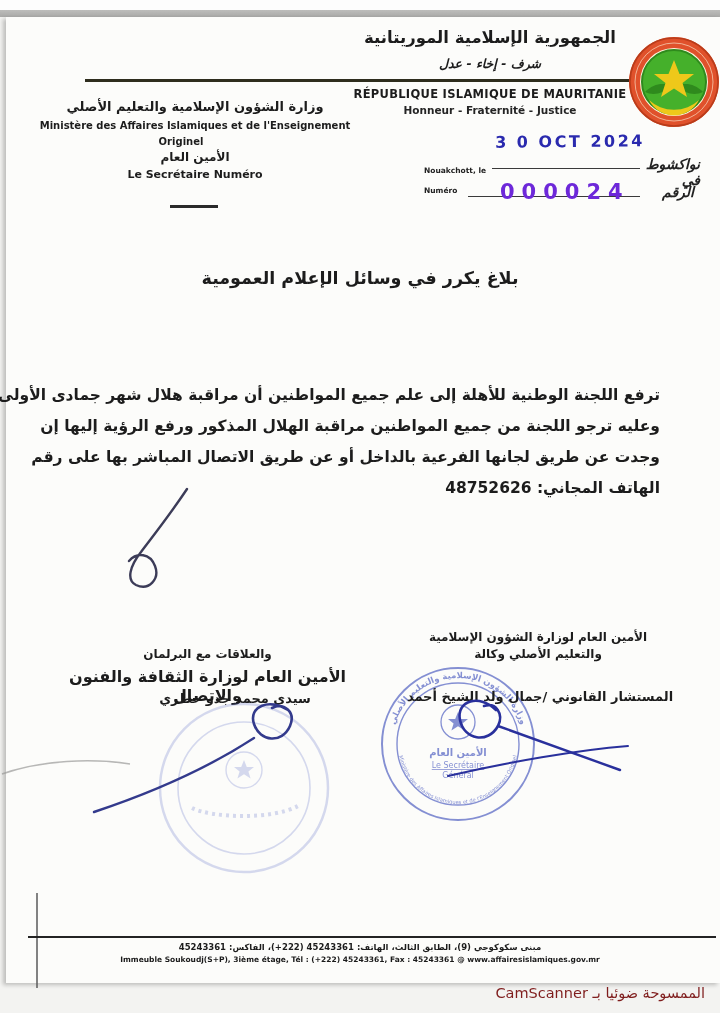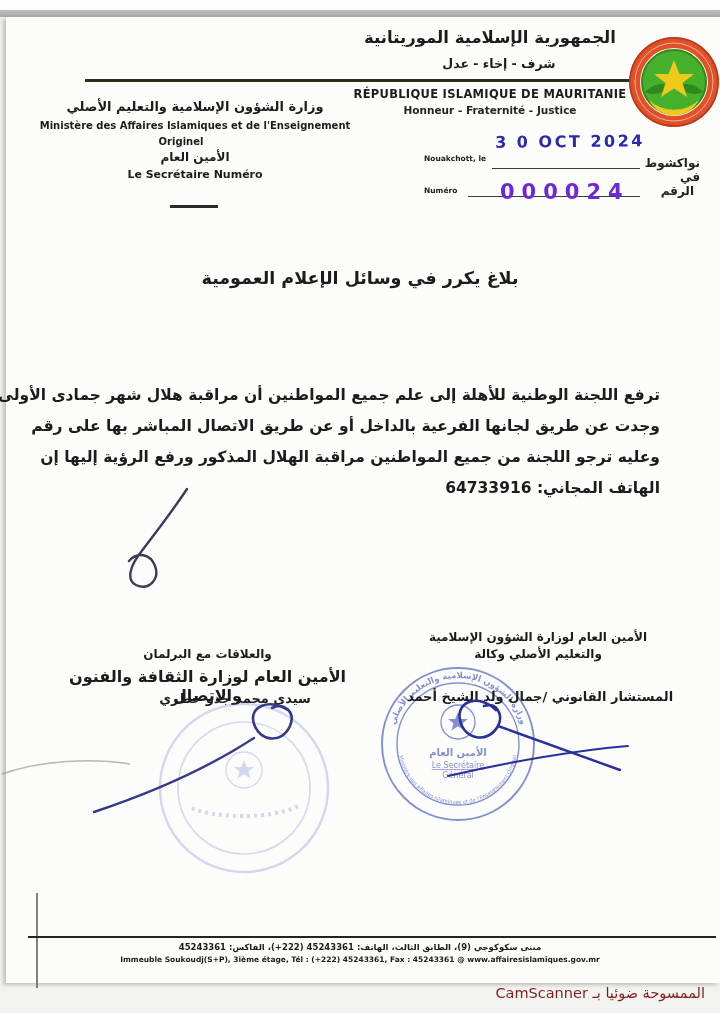--- a/index.html
+++ b/index.html
@@ -16,37 +16,37 @@
   
   .paper{
     left:6px;top:17px;width:714px;height:966px;background:#fcfcfa;
     box-shadow:-3px 2px 4px rgba(0,0,0,.22);
   }
   .ar{direction:rtl;}
   .c{text-align:center;}
   .b{font-weight:700;}
 
   .country-ar{left:350px;top:28px;width:280px;font-size:16.5px;letter-spacing:.5px;}
-  .motto-ar{left:359px;top:56px;width:280px;font-size:12.5px;}
+  .motto-ar{left:350px;top:56px;width:280px;font-size:12.5px;font-style:italic;}
   .header-line{left:85px;top:79px;width:548px;height:3px;background:#2e2d1d;}
 
   .republique{left:320px;top:87px;width:340px;font-size:11.5px;letter-spacing:.3px;}
   .honneur{left:320px;top:104px;width:340px;font-size:10.5px;color:#242424;}
 
   .min-ar{left:40px;top:99px;width:310px;font-size:13px;}
   .min-fr1{left:30px;top:120px;width:330px;font-size:10px;}
   .min-fr2{left:16px;top:136px;width:330px;font-size:10px;}
   .min-off-ar{left:30px;top:150px;width:330px;font-size:12px;}
   .min-off-fr{left:30px;top:168px;width:330px;font-size:11px;}
   .min-dash{left:170px;top:205px;width:48px;height:2.5px;background:#2a2a2a;}
 
   .date-stamp{left:470px;top:132px;width:200px;font-size:16px;letter-spacing:2.5px;
     color:#2a2aae;transform:rotate(-.6deg);}
   .row-label-fr{font-size:7.5px;color:#222;}
-  .row-label-ar{font-size:12px;color:#222;}
+  .row-label-ar{font-size:14px;color:#222;font-style:italic;}
   .ref-line{height:1.2px;background:#3a3a3a;}
   .num-stamp{left:500px;top:180px;width:200px;font-size:21px;letter-spacing:7px;color:#6d28d9;}
 
   .doc-title{left:100px;top:268px;width:520px;font-size:17.5px;letter-spacing:.3px;}
 
   .body-text{left:68px;top:380px;width:592px;font-size:15.5px;line-height:31px;}
   .body-text div{white-space:nowrap;}
 
   .sig-title-l1{left:55px;top:630px;width:305px;font-size:16px;margin-top:37px;}
   .sig-title-l2{left:55px;top:647px;width:305px;font-size:12px;}
@@ -92,36 +92,36 @@
 
 <div class="abs min-ar ar c b">وزارة الشؤون الإسلامية والتعليم الأصلي</div>
 <div class="abs min-fr1 c b">Ministère des Affaires Islamiques et de l'Enseignement</div>
 <div class="abs min-fr2 c b">Originel</div>
 <div class="abs min-off-ar ar c b">الأمين العام</div>
 <div class="abs min-off-fr c b">Le Secrétaire Numéro</div>
 <div class="abs min-dash"></div>
 
 <div class="abs date-stamp c b">3 0 OCT 2024</div>
 
-<div class="abs row-label-fr b" style="left:424px;top:154px;">Nouakchott, le</div>
+<div class="abs row-label-fr b" style="left:424px;top:166px;">Nouakchott, le</div>
 <div class="abs ref-line" style="left:492px;top:168px;width:148px;"></div>
 <div class="abs row-label-ar ar b" style="left:644px;top:156px;width:56px;">نواكشوط في</div>
 
 <div class="abs row-label-fr b" style="left:424px;top:186px;">Numéro</div>
 <div class="abs ref-line" style="left:468px;top:196px;width:172px;"></div>
 <div class="abs row-label-ar ar b" style="left:648px;top:184px;width:46px;">الرقم</div>
 <div class="abs num-stamp b">000024</div>
 
 <div class="abs doc-title ar c b">بلاغ يكرر في وسائل الإعلام العمومية</div>
 
 <div class="abs body-text ar b">
   <div>ترفع اللجنة الوطنية للأهلة إلى علم جميع المواطنين أن مراقبة هلال شهر جمادى الأولى</div>
+  <div>وعليه ترجو اللجنة من جميع المواطنين مراقبة الهلال المذكور ورفع الرؤية إليها إن</div>
   <div>وجدت عن طريق لجانها الفرعية بالداخل أو عن طريق الاتصال المباشر بها على رقم</div>
-  <div>وعليه ترجو اللجنة من جميع المواطنين مراقبة الهلال المذكور ورفع الرؤية إليها إن</div>
-  <div>الهاتف المجاني: 64733916</div>
+  <div>الهاتف المجاني: 48752626</div>
 </div>
 
 <svg class="abs" style="left:103px;top:486px;" width="95" height="108" viewBox="0 0 95 108">
   <path d="M84 3 C66 30 50 50 38 66 C27 80 23 94 33 99 C46 105 57 93 52 80 C47 67 34 66 26 75" fill="none" stroke="#3c3c58" stroke-width="2.4" stroke-linecap="round"></path>
 </svg>
 
 <div class="abs sig-title-l1 ar c b">الأمين العام لوزارة الثقافة والفنون والاتصال</div>
 <div class="abs sig-title-l2 ar c b">والعلاقات مع البرلمان</div>
 <div class="abs sig-name-left ar c b">سيدي محمد جدو خطري</div>
 

